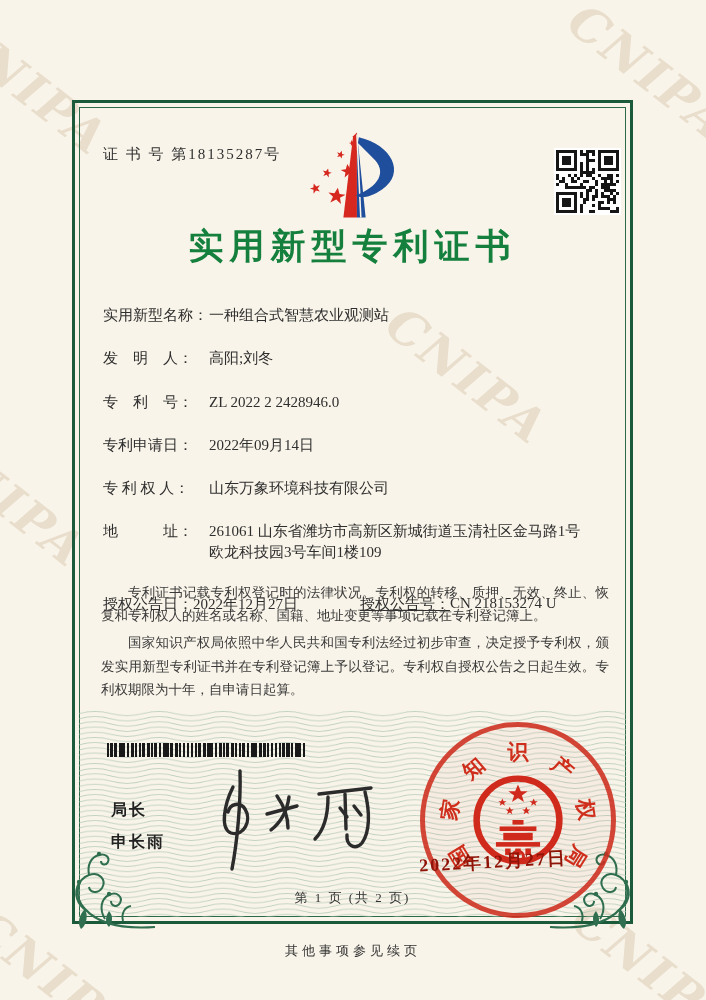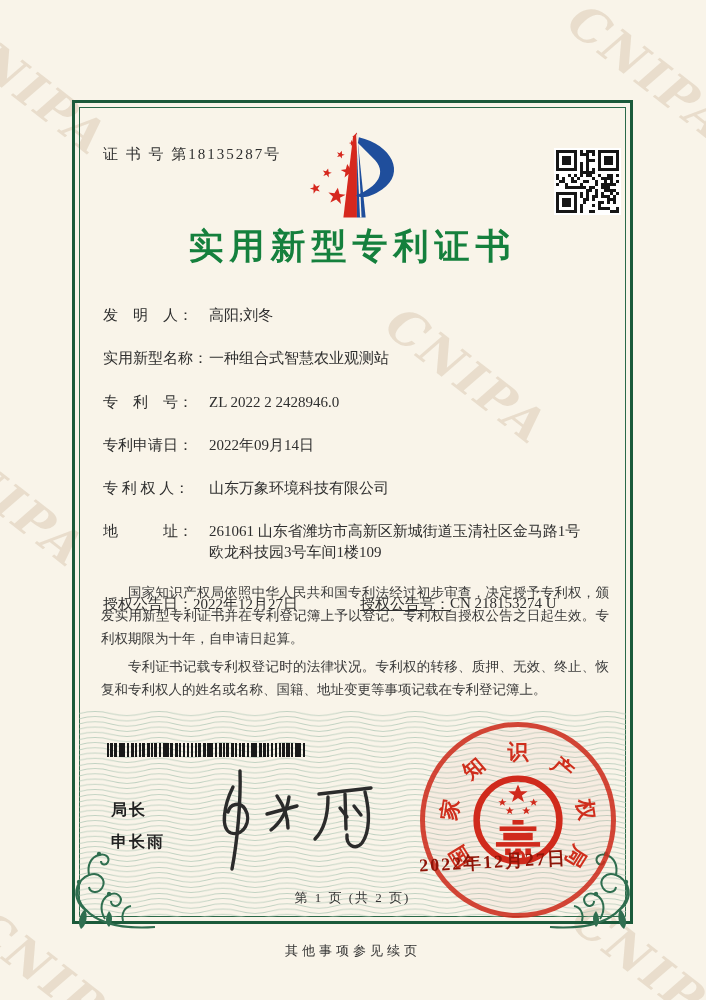--- a/index.html
+++ b/index.html
@@ -366,26 +366,26 @@
           <rect x="12" y="60" width="3" height="3"></rect>
           <rect x="15" y="60" width="3" height="3"></rect>
           <rect x="18" y="60" width="3" height="3"></rect>
         </svg>
     </div>
 
     <div class="title">实用新型专利证书</div>
 
     <div class="fields">
       <div class="frow">
+        <span class="flabel">实用新型名称：</span>
+        <span class="fvalue">一种组合式智慧农业观测站</span>
+      </div>
+      <div class="frow">
         <span class="flabel">发　明　人：</span>
         <span class="fvalue">高阳;刘冬</span>
-      </div>
-      <div class="frow">
-        <span class="flabel">实用新型名称：</span>
-        <span class="fvalue">一种组合式智慧农业观测站</span>
       </div>
       <div class="frow">
         <span class="flabel">专　利　号：</span>
         <span class="fvalue">ZL 2022 2 2428946.0</span>
       </div>
       <div class="frow">
         <span class="flabel">专利申请日：</span>
         <span class="fvalue">2022年09月14日</span>
       </div>
       <div class="frow">
@@ -401,22 +401,22 @@
       </div>
       <div class="grant-row">
         <span>授权公告日：</span>
         <span>2022年12月27日</span>
         <span class="pair2">授权公告号：</span>
         <span>CN 218153274 U</span>
       </div>
     </div>
 
     <div class="body-text">
+      <p>专利证书记载专利权登记时的法律状况。专利权的转移、质押、无效、终止、恢复和专利权人的姓名或名称、国籍、地址变更等事项记载在专利登记簿上。</p>
       <p>国家知识产权局依照中华人民共和国专利法经过初步审查，决定授予专利权，颁发实用新型专利证书并在专利登记簿上予以登记。专利权自授权公告之日起生效。专利权期限为十年，自申请日起算。</p>
-      <p>专利证书记载专利权登记时的法律状况。专利权的转移、质押、无效、终止、恢复和专利权人的姓名或名称、国籍、地址变更等事项记载在专利登记簿上。</p>
     </div>
 
     <div class="barcode"></div>
 
     <div class="signer">
       <div>局长</div>
       <div>申长雨</div>
     </div>
 
     <svg class="signature-svg" width="190" height="110" viewBox="0 0 190 110">

